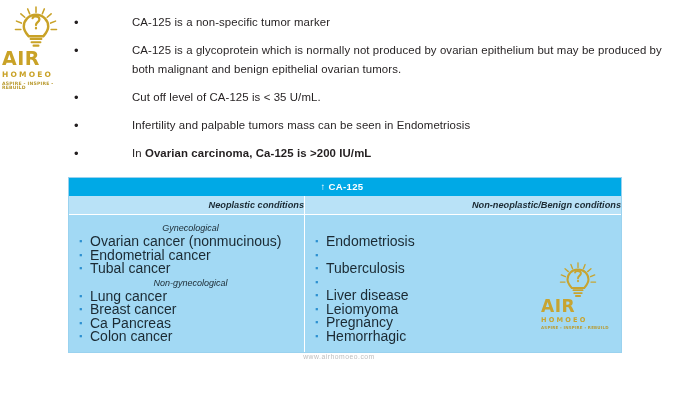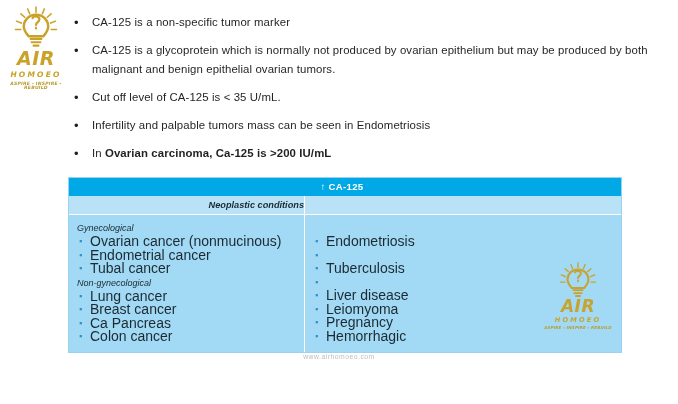--- a/index.html
+++ b/index.html
@@ -12,24 +12,23 @@
     height: 404px;
     position: relative;
     overflow: hidden;
     font-family: "Liberation Sans", sans-serif;
     color: #231f20;
   }
 
   
   .logo {
     position: absolute;
-    text-align: center;
+    text-align: left;
     line-height: 1;
     user-select: none;
-    font-style: italic;
   }
   .logo-bulb {
     position: relative;
     margin: 0 auto;
   }
   .logo-wordmark {
     font-family: "DejaVu Sans", sans-serif;
     font-weight: bold;
     color: #c9a227;
     letter-spacing: 0.5px;
@@ -80,20 +79,21 @@
     line-height: 19px;
     color: #231f20;
     text-align: left;
   }
   .bullet-text {
     flex: 1 1 auto;
     font-size: 11.4px;
     line-height: 19px;
     color: #231f20;
     letter-spacing: 0.1px;
+    margin-left: 40px;
   }
   .bullet-text b { font-weight: bold; }
 
   
   #ca125-table {
     position: absolute;
     left: 68px;
     top: 177px;
     width: 554px;
     border: 1px solid #9ad2ef;
@@ -138,20 +138,21 @@
   }
   .body-cell {
     padding: 6px 0 8px 8px;
   }
   .group-label {
     font-size: 9px;
     font-style: italic;
     color: #1b2a33;
     line-height: 14px;
     padding-left: 0px;
+    text-align: center;
   }
   .item-row {
     display: flex;
     align-items: flex-start;
     line-height: 13.5px;
   }
   .item-mark {
     flex: 0 0 11px;
     width: 11px;
     color: #2b8fd0;
@@ -236,20 +237,21 @@
   </div>
 
 </div>
 
 <div id="ca125-table">
 
   <div class="tbl-title">↑ CA-125</div>
 
   <div class="tbl-subhead">
     <div class="col-left subhead-cell">Neoplastic conditions</div>
+    <div class="col-right subhead-cell">Non-neoplastic/Benign conditions</div>
   </div>
 
   <div class="tbl-body">
 
     <div class="col-left body-cell">
 
       <div class="group-label">Gynecological</div>
       <div class="item-row">
         <span class="item-mark">▪</span>
         <span class="item-text">Ovarian cancer (nonmucinous)</span>

